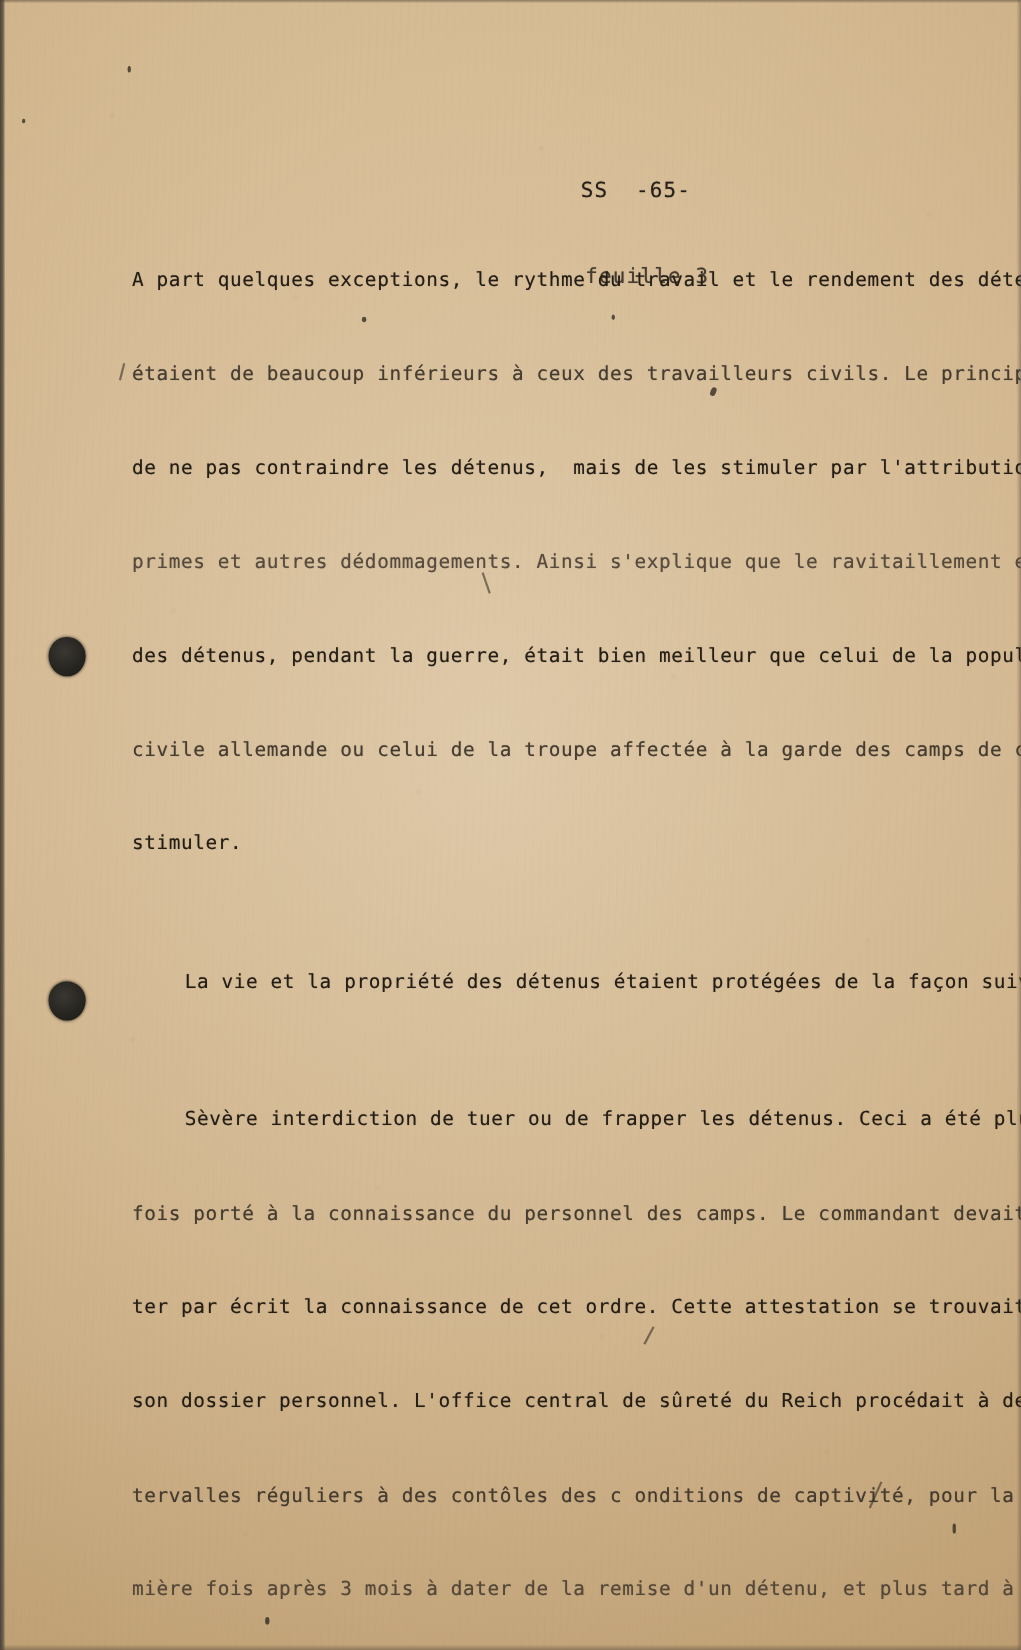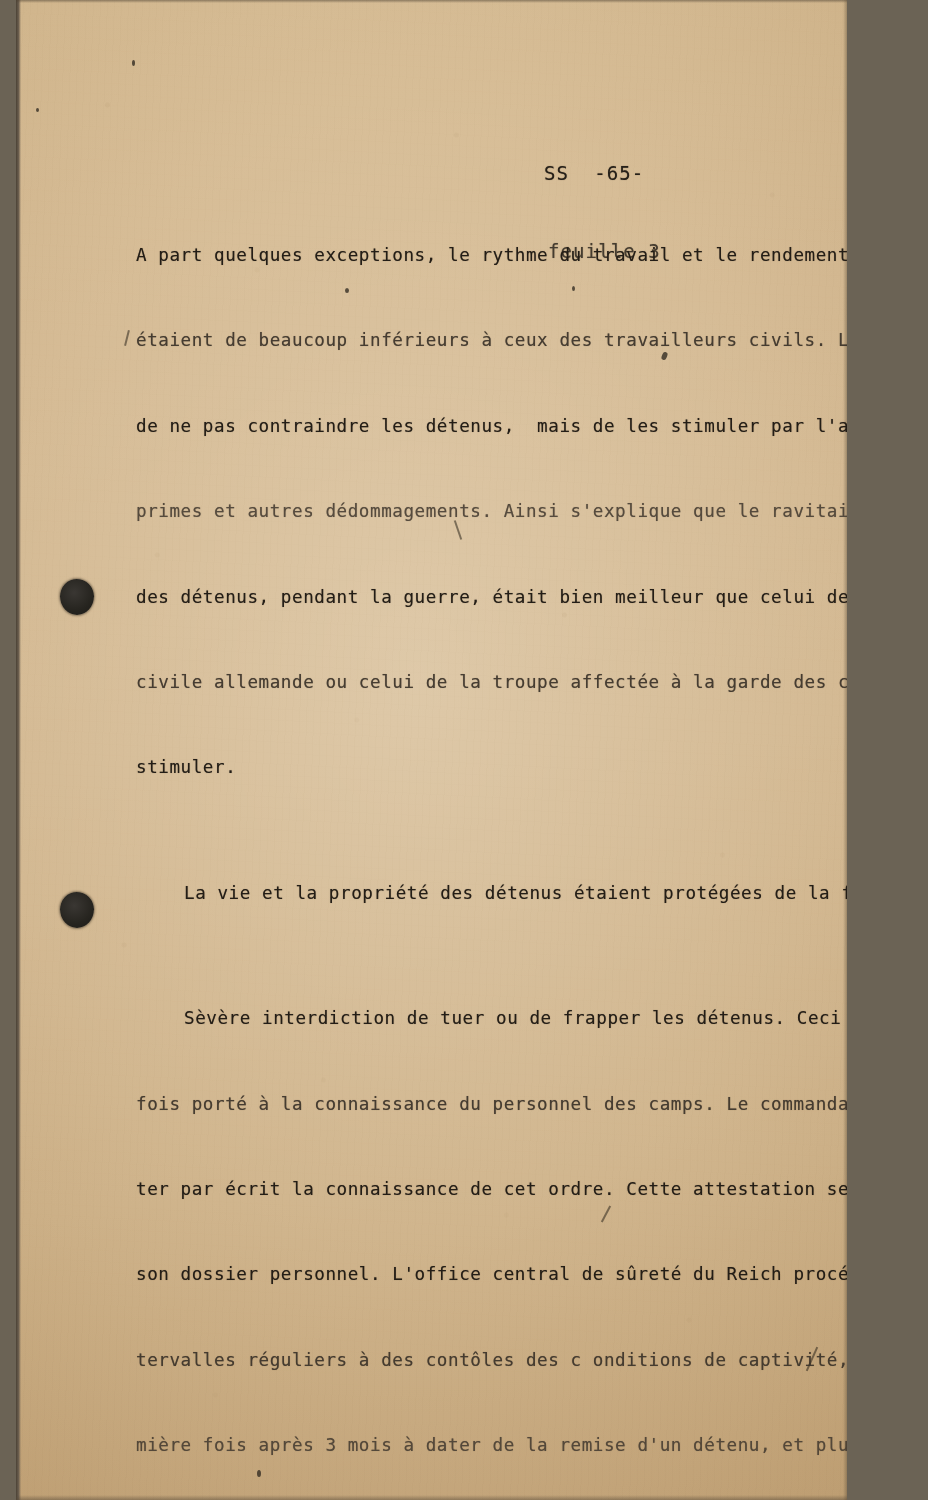--- a/index.html
+++ b/index.html
@@ -7,31 +7,30 @@
     margin: 0;
     padding: 0;
     background: #6b6355;
   }
   body {
     font-family: "DejaVu Sans Mono", monospace;
   }
 
   .page {
     position: relative;
-    width: 831px;
+    width: 928px;
     height: 1500px;
     overflow: hidden;
     background:
       radial-gradient(ellipse 120% 90% at 48% 45%,
         rgba(255,248,232,0.34) 0%,
         rgba(255,246,226,0.14) 42%,
         rgba(120,96,58,0.05) 72%,
         rgba(96,76,44,0.18) 100%),
       linear-gradient(176deg, #d2b68c 0%, #cfb289 22%, #cdb087 50%, #c9ab80 78%, #c2a276 100%);
-    margin-left: 16px;
   }
 
   
   .grain {
     position: absolute;
     inset: 0;
     pointer-events: none;
     opacity: .5;
     background-image:
       radial-gradient(circle at 11% 7%,  rgba(150,120,80,.16) 0 2px, transparent 3px),

